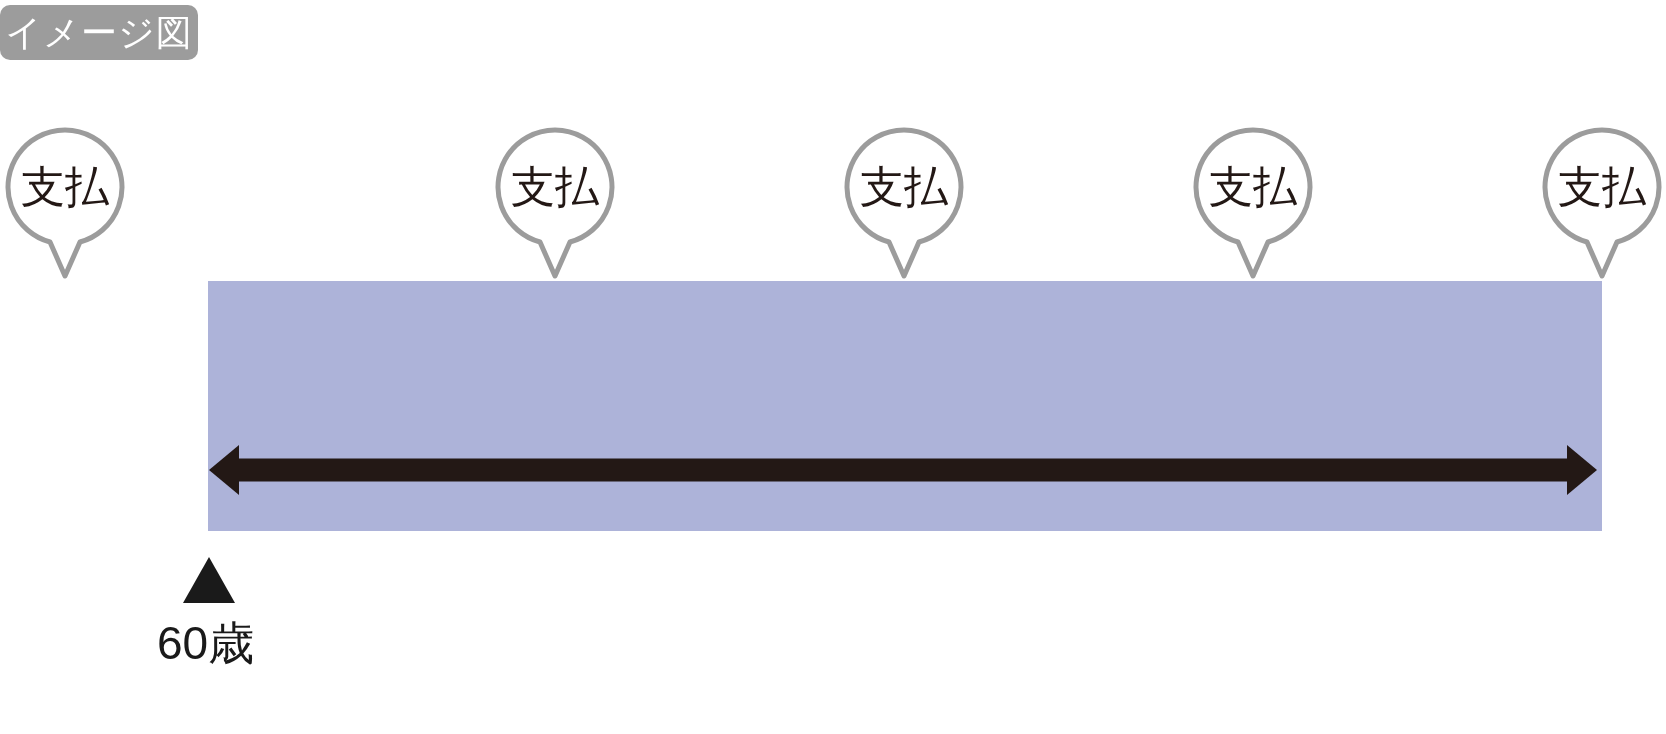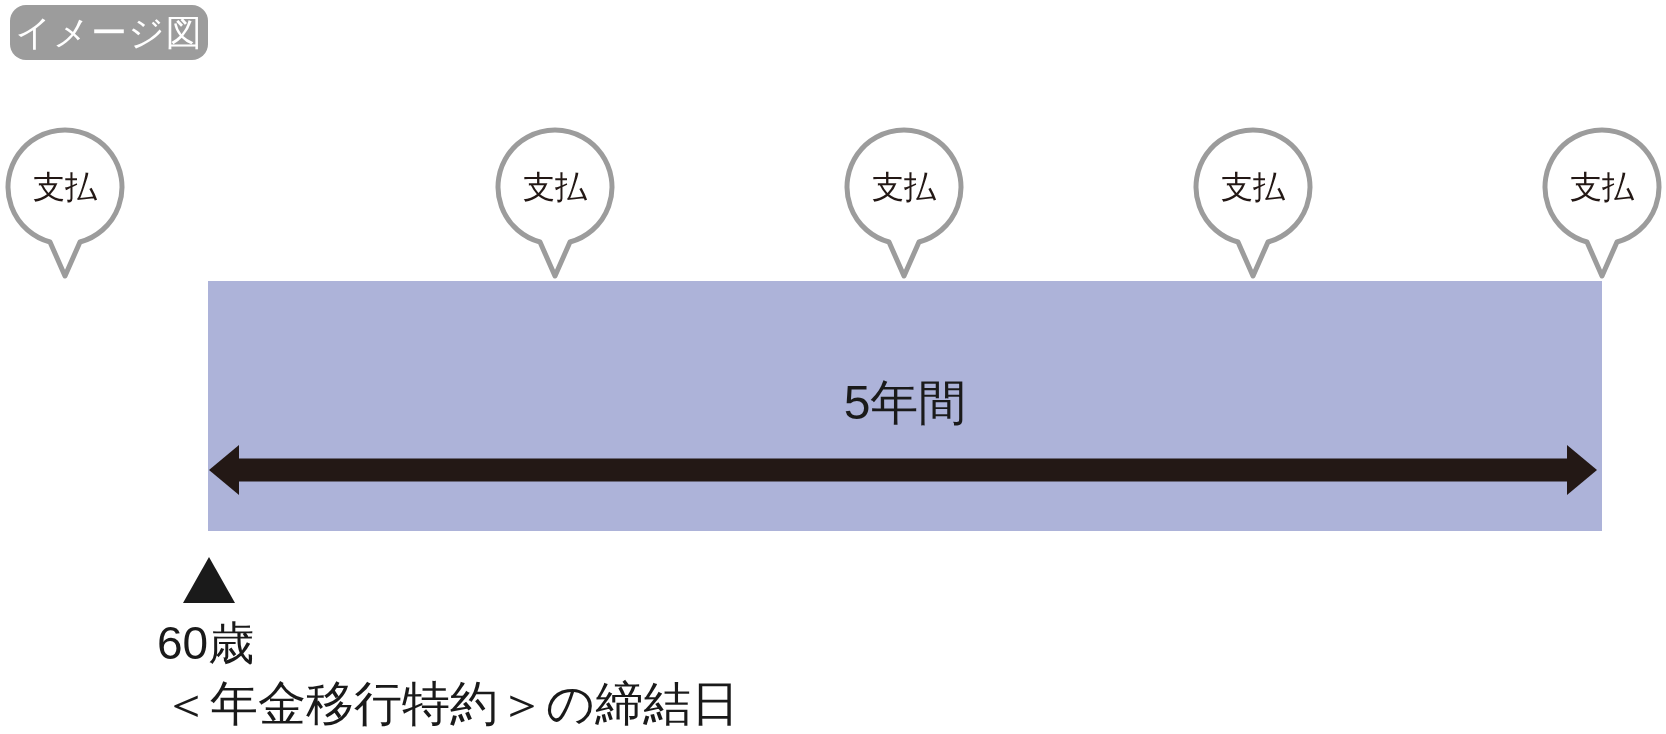--- a/index.html
+++ b/index.html
@@ -12,26 +12,26 @@
     position: relative;
     width: 1666px;
     height: 734px;
     background: #ffffff;
     overflow: hidden;
   }
 
   
   .badge {
     position: absolute;
-    left: 10px;
+    left: 0;
     top: 5px;
     width: 198px;
     height: 55px;
     background: #9c9c9c;
-    border-radius: 16px;
+    border-radius: 10px;
     color: #ffffff;
     font-size: 36px;
     line-height: 55px;
     text-align: center;
     letter-spacing: 1px;
   }
 
   
   .bubble {
     position: absolute;
@@ -44,21 +44,21 @@
   .bubble:nth-of-type(3) { left: 839px; }
   .bubble:nth-of-type(4) { left: 1188px; }
   .bubble:nth-of-type(5) { left: 1537px; }
   .bubble svg { position: absolute; left: 0; top: 0; }
   .bubble .bubble-label {
     position: absolute;
     left: 0;
     top: 40px;
     width: 130px;
     text-align: center;
-    font-size: 32px;
+    font-size: 44px;
     line-height: 44px;
     font-weight: 500;
     color: #231815;
   }
 
   
   .period-bar {
     position: absolute;
     left: 208px;
     top: 281px;
@@ -154,27 +154,25 @@
 
   <div class="bubble">
     <svg width="130" height="156" viewBox="0 0 130 156">
       <path d="M 80 117 A 57 57 0 1 0 50 117 L 65 151 Z" fill="#ffffff" stroke="#9c9c9c" stroke-width="5" stroke-linejoin="round"></path>
     </svg>
     <div class="bubble-label">支払</div>
   </div>
 
   <div class="period-bar"></div>
 
-  <div class="period-label">5年間</div>
 
   <svg class="period-arrow" width="1390" height="56" viewBox="0 0 1390 56">
     <line x1="31" y1="28" x2="1359" y2="28" stroke="#231815" stroke-width="23"></line>
     <polygon points="1,28 31,3 31,53" fill="#231815"></polygon>
     <polygon points="1389,28 1359,3 1359,53" fill="#231815"></polygon>
   </svg>
 
   <div class="start-marker"></div>
 
   <div class="age-label">60歳</div>
 
-  <div class="start-description">＜年金移行特約＞の締結日</div>
 
 </div>
 
 </body></html>

